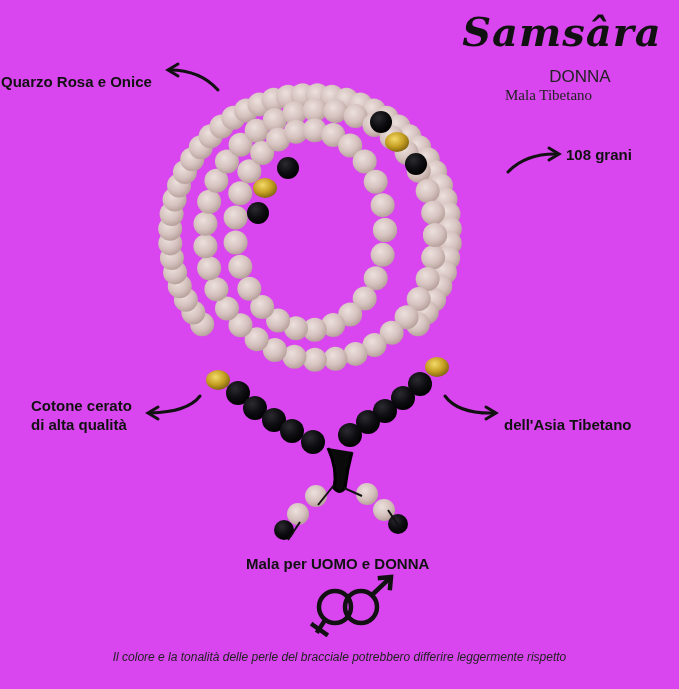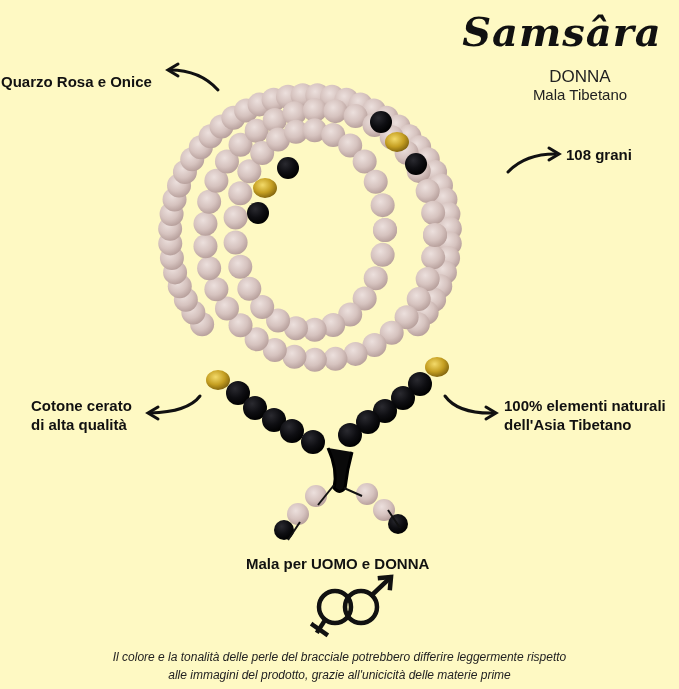--- a/index.html
+++ b/index.html
@@ -1,21 +1,21 @@
 <!DOCTYPE html>
 <html><head>
   <meta charset="utf-8">
   <style>
     html, body { margin: 0; padding: 0; background: #ffffff; }
     .canvas {
       position: relative;
       width: 679px;
       height: 689px;
       overflow: hidden;
-      background: #fef9c3;
+      background: #d946ef;
       font-family: "Liberation Sans", "DejaVu Sans", sans-serif;
       color: #111111;
     }
     .label {
       position: absolute;
       font-weight: bold;
       font-size: 15px;
       line-height: 20px;
       color: #111111;
       white-space: nowrap;
@@ -46,22 +46,22 @@
       font-size: 17px;
       line-height: 18px;
       color: #222222;
       letter-spacing: 0px;
     }
     .logo-sub2 {
       position: absolute;
       left: 505px;
       top: 87px;
       width: 150px;
-      text-align: center;
-      font-family: Liberation Sans, sans-serif;
+      text-align: left;
+      font-family: Liberation Serif, serif;
       font-size: 15px;
       line-height: 16px;
       color: #222222;
     }
     .disclaimer {
       position: absolute;
       left: 0;
       top: 648px;
       width: 679px;
       text-align: center;
@@ -268,22 +268,20 @@
   </div>
   <div class="logo-sub1">DONNA</div>
   <div class="logo-sub2">Mala Tibetano</div>
 
   <div class="label" style="left:1px; top:60px;margin-top:12px;">Quarzo Rosa e Onice</div>
   <div class="label" style="left:566px; top:145px;">108 grani</div>
 
   <div class="label" style="left:31px; top:396px;">Cotone cerato</div>
   <div class="label" style="left:31px; top:415px;">di alta qualità</div>
 
-  <div class="label" style="left:504px; top:396px;">100% elementi naturali</div>
   <div class="label" style="left:504px; top:415px;">dell'Asia Tibetano</div>
 
   <div class="label" style="left:246px; top:554px;text-align:right;">Mala per UOMO e DONNA</div>
 
   <div class="disclaimer">
     <div>Il colore e la tonalità delle perle del bracciale potrebbero differire leggermente rispetto</div>
-    <div>alle immagini del prodotto, grazie all'unicicità delle materie prime</div>
   </div>
 </div>
 
 </body></html>

